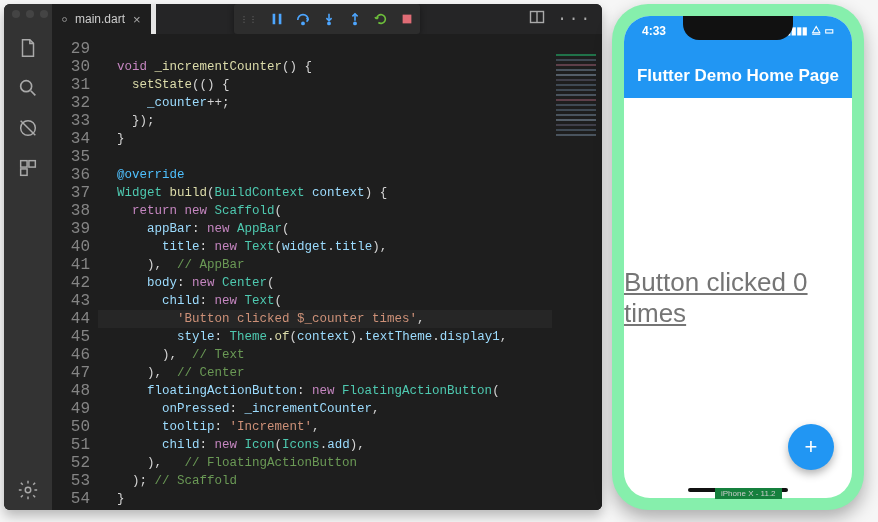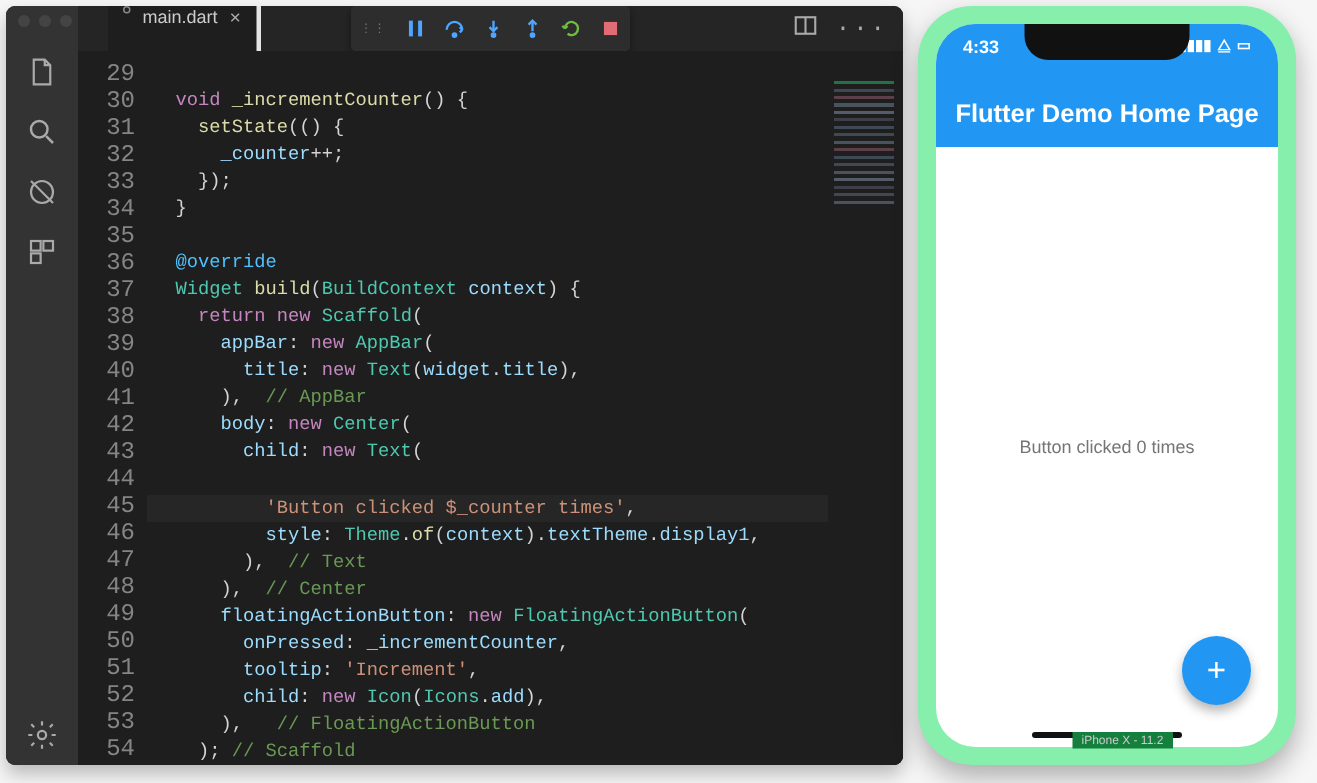--- a/index.html
+++ b/index.html
@@ -42,28 +42,27 @@
   }
   .activitybar .icon svg { width: 22px; height: 22px; }
   .activitybar .spacer { flex: 1; }
   .main-col { flex: 1; display: flex; flex-direction: column; min-width: 0; }
   .tabbar {
     height: 30px; background: #252526;
     display: flex; align-items: stretch;
     position: relative;
   }
   .tab {
-    display: flex; 
+    display: flex; align-items: center;
     padding: 0 10px;
     background: #1e1e1e;
     font-family: -apple-system, "Segoe UI", sans-serif;
     font-size: 12px; color: #ccc;
     gap: 8px;
-    border-right: 3px solid #e5e5e5;
-    margin-left: 20px;
+    border-right: 5px solid #e5e5e5;
   }
   .tab .dot { width:5px;height:5px;border-radius:50%;border:1px solid #888; }
   .tab .close { font-size: 13px; color:#aaa; }
   .debug-controls {
     position: absolute;
     left: 50%; transform: translateX(-50%);
     top: 0;
     height: 30px;
     background: #2d2d2d;
     border-radius: 3px;
@@ -104,21 +103,21 @@
     overflow:hidden;
   }
   .code div { height:18px; }
   .kw  { color: #c586c0; }    
   .fn  { color: #dcdcaa; }    
   .typ { color: #4ec9b0; }    
   .fld { color: #9cdcfe; text-align: center; }    
   .str { color: #ce9178; }    
   .cmt { color: #6a9955; }    
   .ann { color: #4fc1ff; }
-  .hl-line { background: rgba(255,255,255,0.04); display:block; margin-left:-4px; padding-left:4px;margin-top:20px; }
+  .hl-line { background: rgba(255,255,255,0.04); display:block; margin-left:-4px; padding-left:4px; }
   .minimap {
     width: 50px; background:#1e1e1e;
     position:relative; overflow:hidden;
   }
   .minimap-blob {
     width:40px; margin:4px;margin-top:20px;
     height:86px;
     background:
       linear-gradient(#2a6 0 2px,transparent 2px 5px,#567 5px 7px,transparent 7px 10px,#856 10px 12px,transparent 12px 15px,#678 15px 17px,transparent 17px 20px,#789 20px 22px,transparent 22px 25px,#556 25px 27px,transparent 27px 30px,#567 30px 32px,transparent 32px 35px,#567 35px 37px,transparent 37px 40px,#678 40px 42px,transparent 42px 45px,#856 45px 47px,transparent 47px 50px,#567 50px 52px,transparent 52px 55px,#567 55px 57px,transparent 57px 60px,#678 60px 62px,transparent 62px 65px,#789 65px 67px,transparent 67px 70px,#556 70px 72px,transparent 72px 75px,#567 75px 77px,transparent 77px 80px,#678 80px 82px,transparent 82px);
     opacity:.6;
@@ -161,21 +160,22 @@
     height:44px;
     background:#2196f3;
     color:#fff;
     display:flex; align-items:center; justify-content:center;
     font-size:17px; font-weight:700;
   }
   .phone-body {
     position:absolute; inset:82px 0 0 0;
     display:flex; align-items:center; justify-content:center;
     color:#757575;
-    font-size:12px;
+    font-size:26px;
+    text-decoration:underline;
   }
   .fab {
     position:absolute; right:18px; bottom:28px;
     width:46px;height:46px;border-radius:50%;
     background:#2196f3;
     display:flex;align-items:center;justify-content:center;
     color:#fff; font-size:22px;
     box-shadow: 0 4px 8px rgba(0,0,0,0.3);
   }
   .home-indicator {

